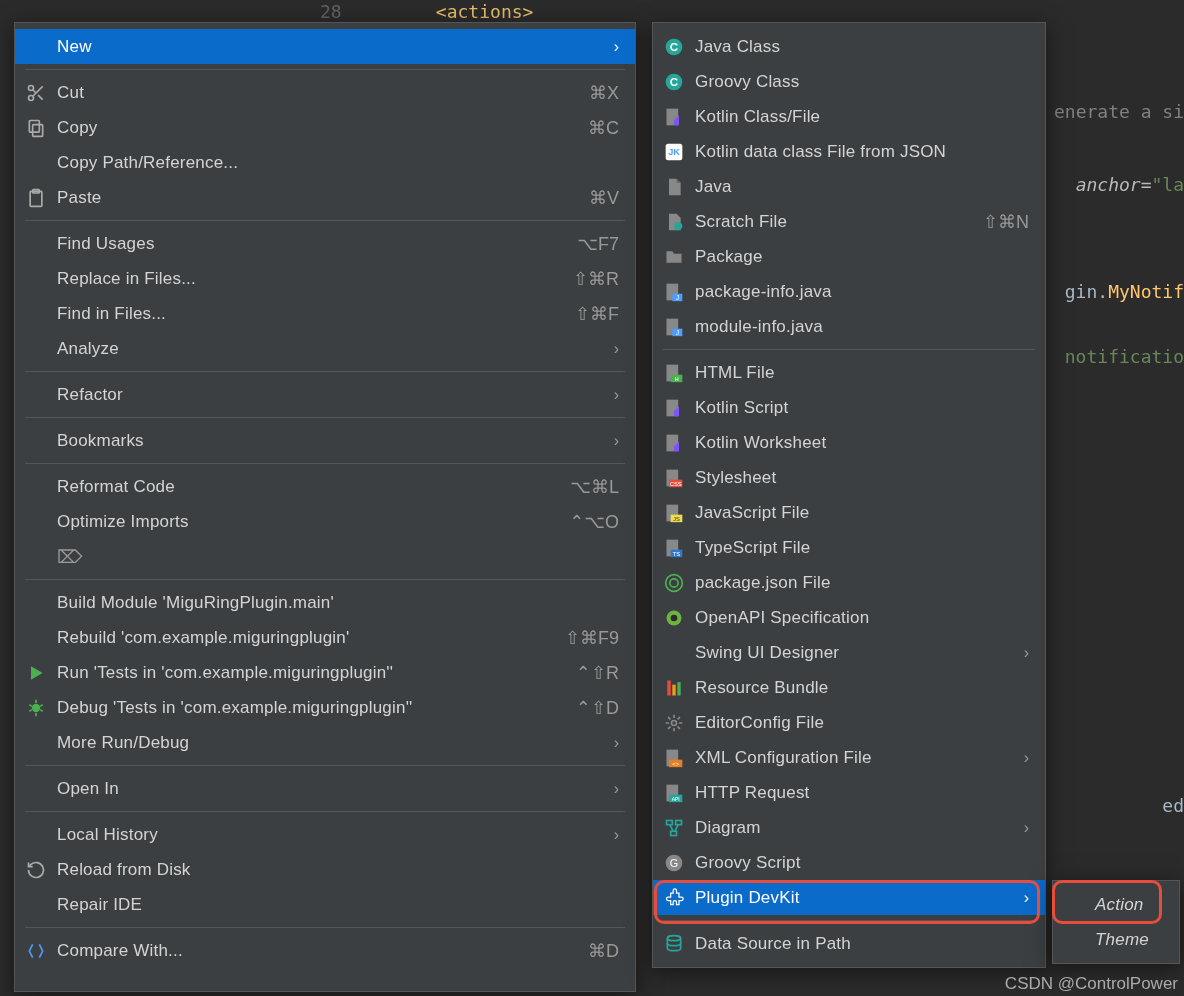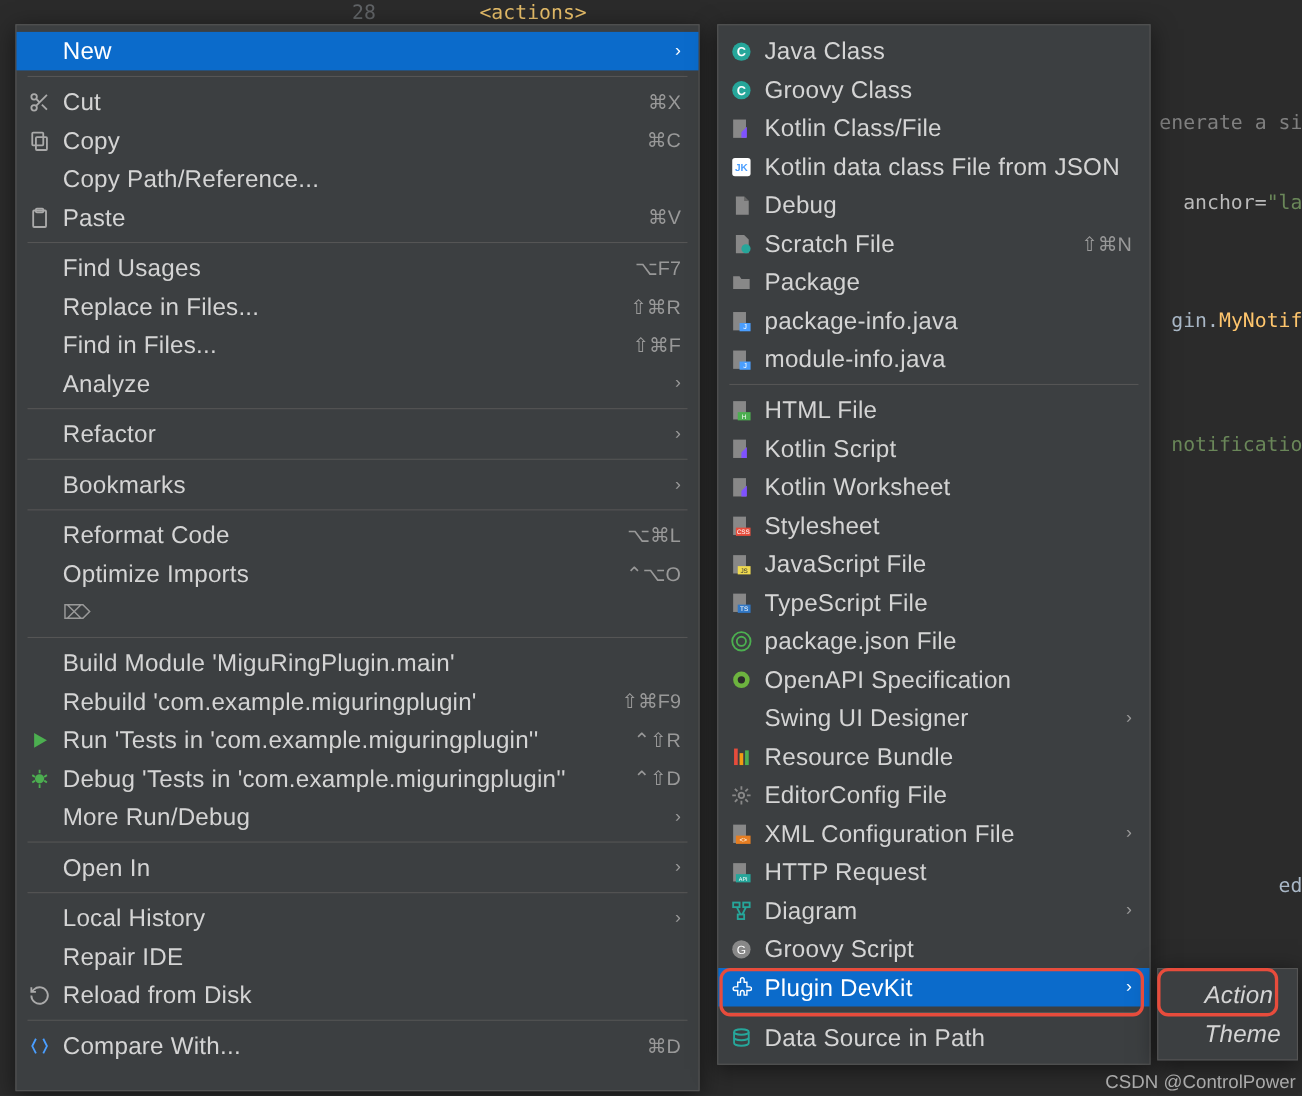--- a/index.html
+++ b/index.html
@@ -41,21 +41,21 @@
   display: flex;
   align-items: center;
   height: 35px;
   padding: 0 16px 0 10px;
   color: #d4d4d4;
   cursor: pointer;
 }
 .item.highlighted { background: #0b6bcb; color: #fff; }
 .item .ico { width: 22px; height: 22px; margin-right: 10px; display: flex; align-items: center; justify-content: center; flex-shrink: 0; }
 .item .ico.blank { width: 22px; }
-.item .lab { flex: 1; font-size: 22px; letter-spacing: 0.2px; }
+.item .lab { flex: 1; font-size: 17px; letter-spacing: 0.2px; }
 .item .shortcut { color: #999; font-size: 18px; }
 .item .arrow { color: #999; font-size: 16px; margin-left: 8px; }
 .item.highlighted .arrow { color: #fff; }
 
 .sep { height: 1px; background: #555; margin: 5px 10px; }
 
 .ring {
   position: absolute;
   border: 3px solid #e74c3c;
   border-radius: 10px;
@@ -73,23 +73,23 @@
 }
 
 svg { width: 20px; height: 20px; }
 </style>
 </head>
 <body>
 
 <div class="bg-code">
   <div><span class="line-nr">28</span>&nbsp;&nbsp;&nbsp;&nbsp;&nbsp;&nbsp;&nbsp;<span class="tag">&lt;actions&gt;</span></div>
   <div style="position:absolute; right:0; top:100px; color:#808080;">enerate a si</div>
-  <div style="position:absolute; right:0; top:173px;"><span style="color:#bababa;">anchor=</span><span class="str">"la</span></div>
+  <div style="position:absolute; right:0; top:173px;"><span style="color:#bababa;font-style:italic;">anchor=</span><span class="str">"la</span></div>
   <div style="position:absolute; right:0; top:280px;"><span style="color:#a9b7c6;">gin.</span><span style="color:#ffc66d;">MyNotif</span></div>
-  <div style="position:absolute; right:0; top:345px; color:#6a8759;margin-top:48px;">notificatio</div>
+  <div style="position:absolute; right:0; top:345px; color:#6a8759;">notificatio</div>
   <div style="position:absolute; right:0; top:794px; color:#a9b7c6;margin-left:11px;">ed</div>
 </div>
 
 <div class="menu menu1" id="menu1">
     <div class="item highlighted">
       <span class="ico blank"></span>
       <span class="lab">New</span>
       <span class="arrow">›</span>
     </div>
     <div class="sep"></div>
@@ -223,32 +223,32 @@
       <span class="lab">Open In</span>
       <span class="arrow">›</span>
     </div>
     <div class="sep"></div>
     <div class="item">
       <span class="ico blank"></span>
       <span class="lab">Local History</span>
       <span class="arrow">›</span>
     </div>
     <div class="item">
-      <span class="ico blank"></span>
-      <span class="lab">Repair IDE</span>
-    </div>
-    <div class="item">
       <span class="ico">
         <svg viewBox="0 0 24 24" fill="none" stroke="#aaa" stroke-width="2">
           <path d="M3 12a9 9 0 1 0 3-6.7L3 8"></path>
           <path d="M3 3v5h5"></path>
         </svg>
       </span>
       <span class="lab">Reload from Disk</span>
     </div>
+    <div class="item">
+      <span class="ico blank"></span>
+      <span class="lab">Repair IDE</span>
+    </div>
     <div class="sep"></div>
     <div class="item">
       <span class="ico">
         <svg viewBox="0 0 24 24" fill="#4a9eff">
           <path d="M8 4l-4 8 4 8M16 4l4 8-4 8" stroke="#4a9eff" stroke-width="2" fill="none"></path>
         </svg>
       </span>
       <span class="lab">Compare With...</span>
       <span class="shortcut">⌘D</span>
     </div>
@@ -291,21 +291,21 @@
       </span>
       <span class="lab">Kotlin data class File from JSON</span>
     </div>
     <div class="item">
       <span class="ico">
         <svg viewBox="0 0 24 24" fill="#888">
           <path d="M6 2h9l5 5v15H6z"></path>
           <path d="M15 2v5h5" fill="#666"></path>
         </svg>
       </span>
-      <span class="lab">Debug</span>
+      <span class="lab">Java</span>
     </div>
     <div class="item">
       <span class="ico">
         <svg viewBox="0 0 24 24" fill="#888">
           <path d="M6 2h9l5 5v15H6z"></path>
           <circle cx="17" cy="17" r="5" fill="#26a69a"></circle>
         </svg>
       </span>
       <span class="lab">Scratch File</span>
       <span class="shortcut">⇧⌘N</span>

